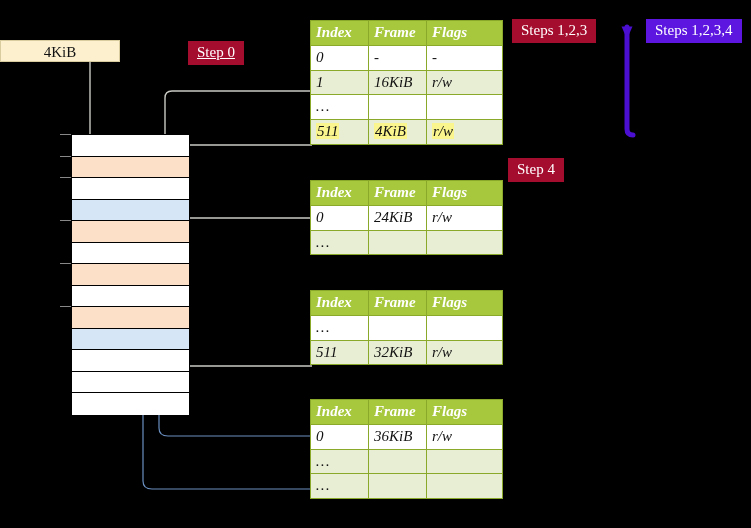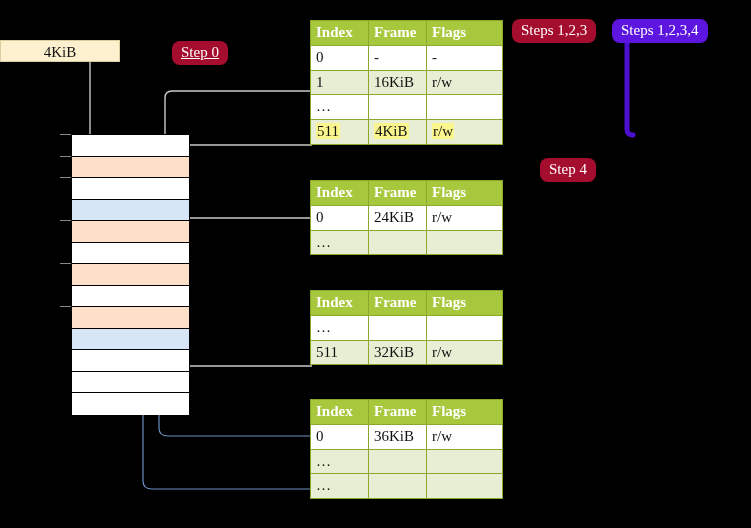--- a/index.html
+++ b/index.html
@@ -5,21 +5,21 @@
   html,body{margin:0;padding:0;background:#000;}
   body{width:751px;height:528px;position:relative;overflow:hidden;
        font-family:"Liberation Serif","DejaVu Serif",serif;}
   .stage{position:absolute;left:0;top:0;width:751px;height:528px;}
 
   
   .ptable{position:absolute;border-collapse:collapse;border-spacing:0;
           background:#fff;border:1px solid #8aa82a;}
   .ptable td,.ptable th{border:1px solid #8aa82a;padding:1px 5px;
           font-size:15px;line-height:1.45;color:#111;text-align:left;
-          height:21px;box-sizing:border-box;white-space:nowrap;}
+          height:21px;box-sizing:border-box;white-space:nowrap;font-style:italic;}
   .ptable th{background:#a7c83c;color:#ffffff;font-weight:bold;font-size:15px;}
   .ptable tr.alt td{background:#e8eed4;}
   .ptable tr.plain td{background:#ffffff;}
   .c-index{width:58px;}
   .c-frame{width:58px;}
   .c-flags{width:76px;}
   .hl{background:#faf58c;padding:0 1px;}
   .dots{letter-spacing:1px;}
 
   
@@ -31,21 +31,21 @@
   .mrow.orange{background:#fde0c8;}
   .mrow.blue{background:#d7e6f7;}
 
   
   .tick{position:absolute;width:11px;height:0;border-top:1px solid #888;}
 
   
   .boxlabel{position:absolute;background:#fcf0cf;border:1px solid #d9cda0;
             color:#111;font-size:15px;text-align:center;box-sizing:border-box;}
   .badge{position:absolute;color:#ffffff;font-size:15px;
-         padding:2px 9px 3px 9px;border-radius:8px;white-space:nowrap;
+         padding:2px 9px 3px 9px;border-radius:0;white-space:nowrap;
          box-sizing:border-box;line-height:1.25;}
   .badge.red{background:#a50d2e;}
   .badge.violet{background:#5c16e0;}
 
   svg.wires{position:absolute;left:0;top:0;width:751px;height:528px;
             pointer-events:none;overflow:visible;}
 </style>
 </head>
 <body>
 
@@ -104,33 +104,33 @@
   <div class="tick" style="left:60px;top:156px;"></div>
   <div class="tick" style="left:60px;top:177px;"></div>
   <div class="tick" style="left:60px;top:220px;"></div>
   <div class="tick" style="left:60px;top:263px;"></div>
   <div class="tick" style="left:60px;top:306px;"></div>
 
   <div class="boxlabel" style="left:0px;top:40px;width:120px;height:22px;line-height:22px;">
     <span>4KiB</span>
   </div>
 
-  <div class="badge red" style="left:172px;top:41px;text-decoration:underline;">
+  <div class="badge red" style="left:188px;top:41px;text-decoration:underline;">
     <span>Step 0</span>
   </div>
 
   <div class="badge red" style="left:512px;top:19px;">
     <span>Steps 1,2,3</span>
   </div>
 
-  <div class="badge violet" style="left:612px;top:19px;">
+  <div class="badge violet" style="left:646px;top:19px;">
     <span>Steps 1,2,3,4</span>
   </div>
 
-  <div class="badge red" style="left:540px;top:158px;font-family:Liberation Serif, serif;">
+  <div class="badge red" style="left:508px;top:158px;font-family:Liberation Serif, serif;">
     <span>Step 4</span>
   </div>
 
   <table class="ptable" style="left:310px;top:20px;">
     <tbody>
         <tr>
       <th class="c-index">Index</th>
       <th class="c-frame">Frame</th>
       <th class="c-flags">Flags</th>
     </tr>

